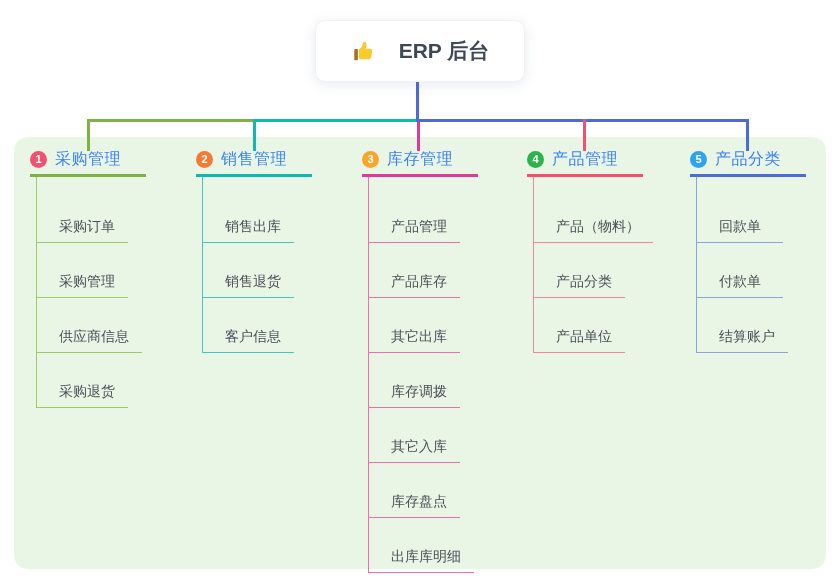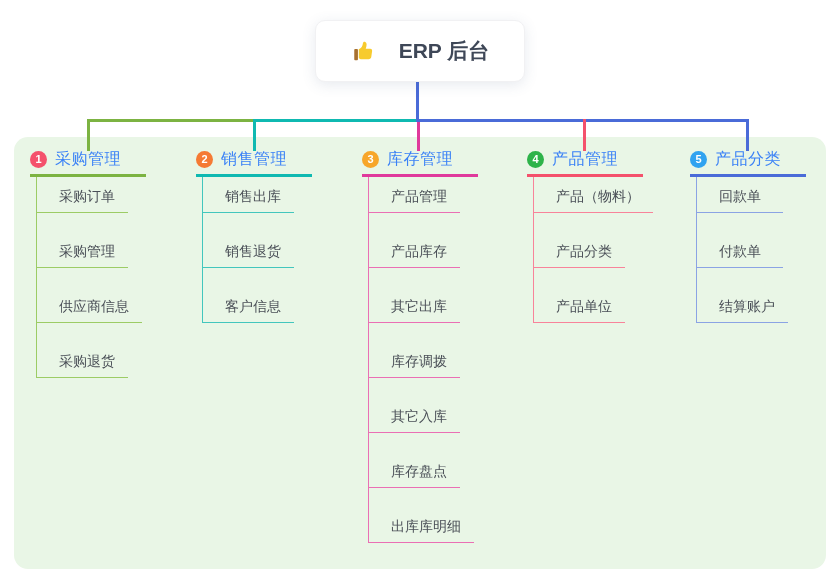--- a/index.html
+++ b/index.html
@@ -47,21 +47,21 @@
   }
   .branch-label { margin-left:8px; font-size:16px; color:#3b82f6; letter-spacing:.5px; white-space:nowrap; }
   .branch-underline { width:116px; height:3px; margin-top:3px; }
 
   .children { list-style:none; margin-left:6px; border-left:1.5px solid; }
   .child {
     height:55px; display:flex; align-items:flex-end; width:max-content;
     min-width:86px; padding:0 13px 6px 22px; border-bottom:1.5px solid;
     font-size:14px; color:#4a4f57; white-space:nowrap;
   }
-  .child:first-child { height:36px; }
+  .child:first-child { height:66px; }
 
   
   .b1 .badge{background:#f4516c} .b1 .branch-underline{background:#7cb342} .b1 .children{border-color:#9ccc65} .b1 .child{border-color:#9ccc65}
   .b2 .badge{background:#f57a34} .b2 .branch-underline{background:#0fb9b1} .b2 .children{border-color:#43c6bd} .b2 .child{border-color:#43c6bd}
   .b3 .badge{background:#f7a62a} .b3 .branch-underline{background:#e0399c} .b3 .children{border-color:#ea6fb4} .b3 .child{border-color:#ea6fb4}
   .b4 .badge{background:#2eb34a} .b4 .branch-underline{background:#f4516c} .b4 .children{border-color:#f8839a} .b4 .child{border-color:#f8839a}
   .b5 .badge{background:#30a3f0} .b5 .branch-underline{background:#4a6bd8} .b5 .children{border-color:#8ba3e4} .b5 .child{border-color:#8ba3e4}
 </style>
 </head>
 <body>

